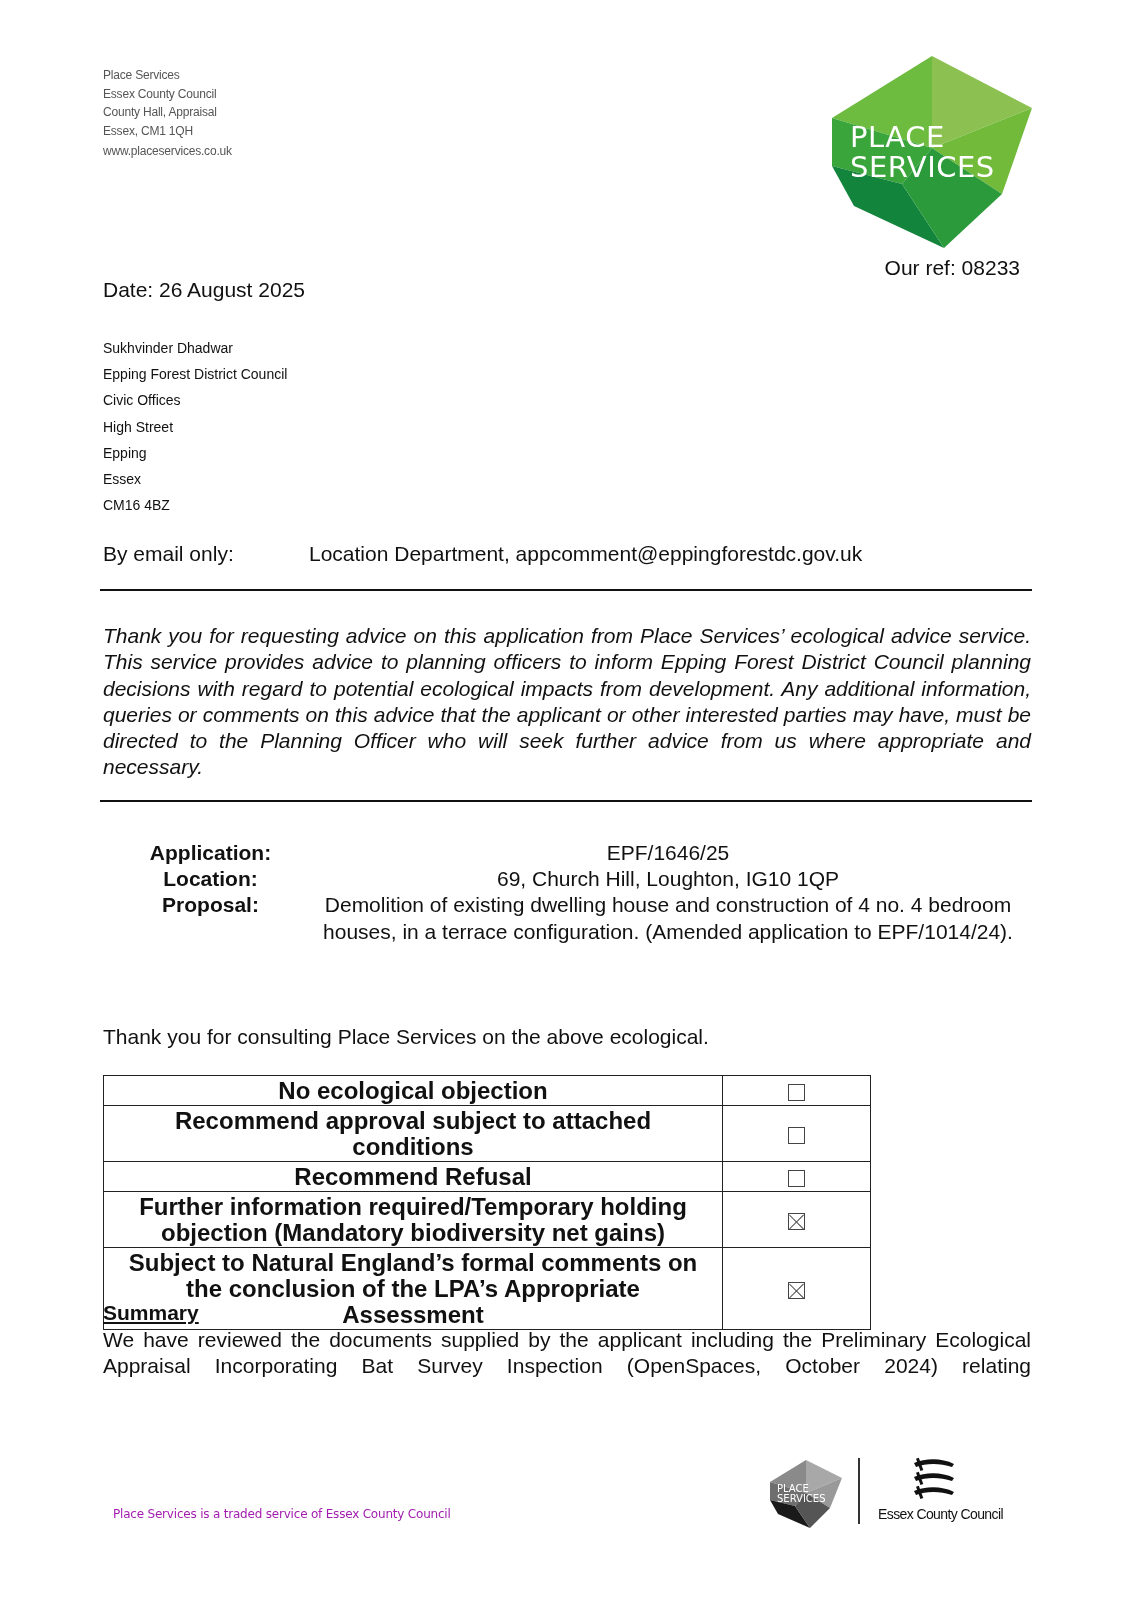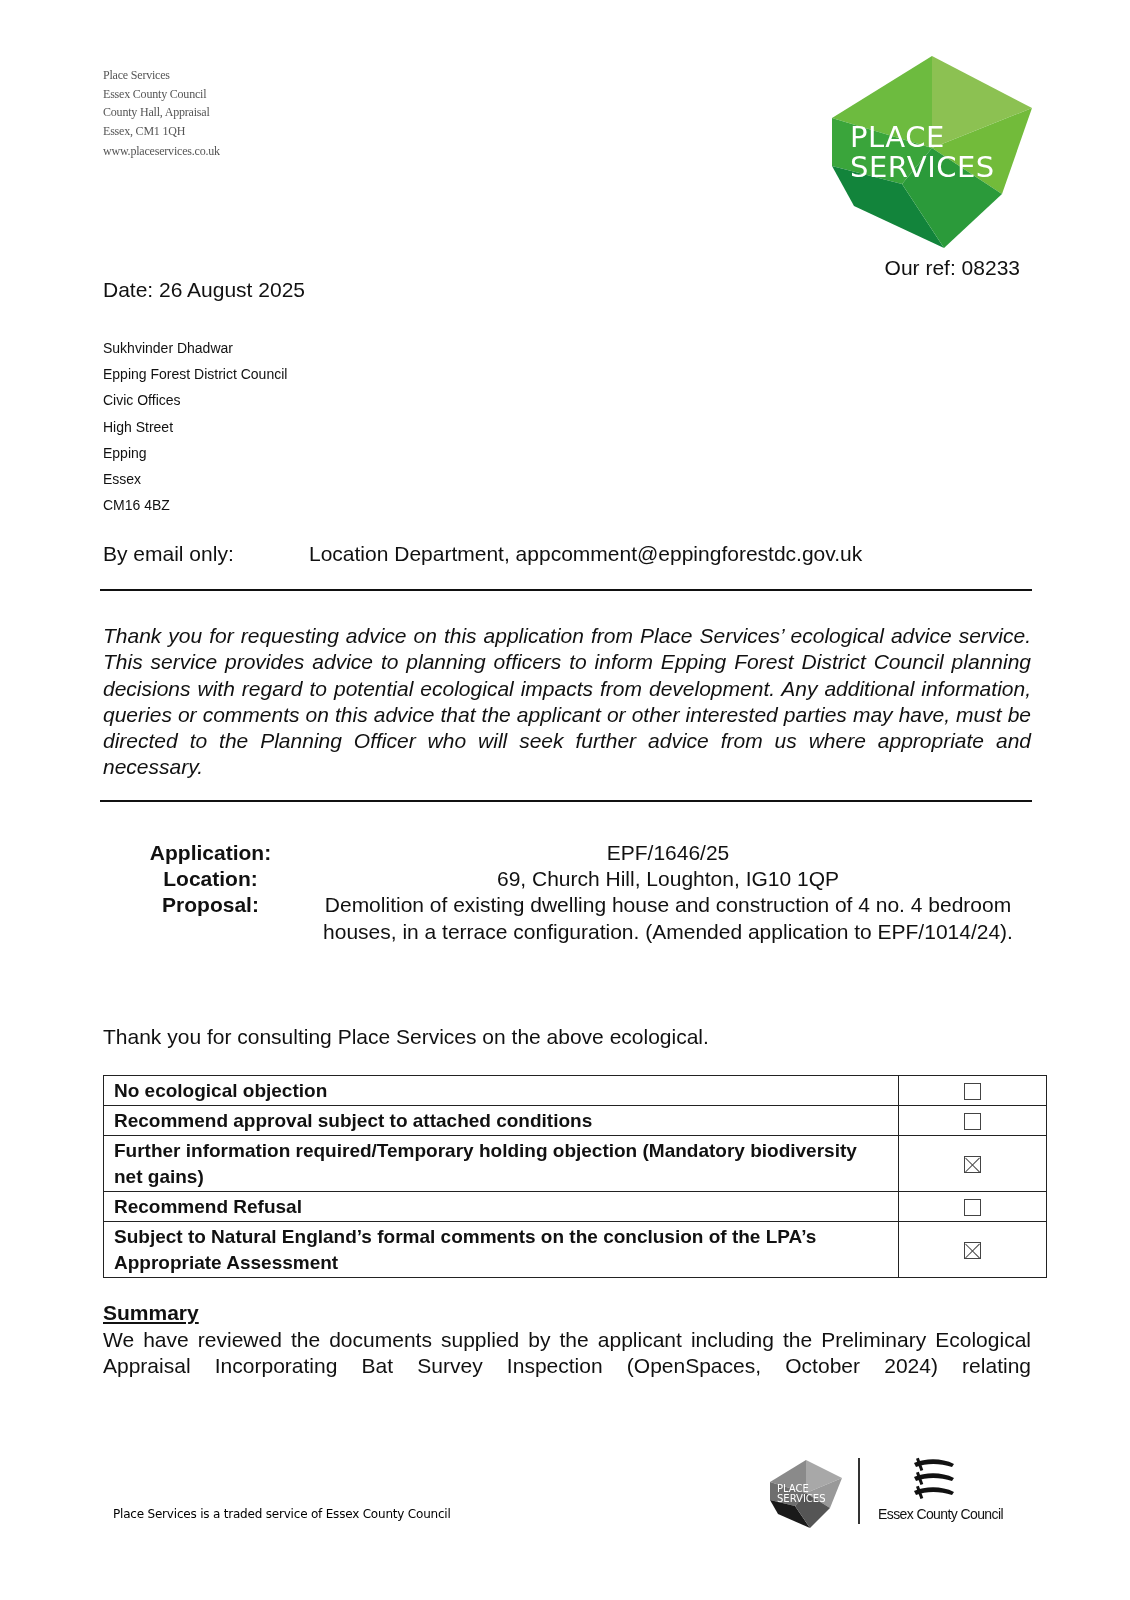--- a/index.html
+++ b/index.html
@@ -1,19 +1,19 @@
 <!DOCTYPE html>
 <html><head>
 <meta charset="utf-8">
 <style>
   * { box-sizing: border-box; margin: 0; padding: 0; }
   html, body { width: 1130px; height: 1600px; background: #ffffff; }
   body { position: relative; font-family: "Liberation Sans", sans-serif; color: #111; overflow: hidden; }
 
-  .sender { position: absolute; left: 103px; top: 66px; font-family: Liberation Serif, serif; font-size: 12px; line-height: 18.5px; color: #555; letter-spacing: -0.2px; }
+  .sender { position: absolute; left: 103px; top: 66px; font-family: Liberation Sans, sans-serif; font-size: 12px; line-height: 18.5px; color: #555; letter-spacing: -0.2px; }
   .sender .web { margin-top: 2px; }
 
   .logo-main { position: absolute; left: 832px; top: 56px; width: 200px; height: 192px; }
   .logo-main .lt { position: absolute; left: 18px; font-family: "DejaVu Sans", sans-serif; font-size: 29px; color: #fff; letter-spacing: 0.5px; line-height: 30px; }
 
   .date { position: absolute; left: 103px; top: 256px; font-size: 21px; margin-top: 22px; }
   .ref { position: absolute; right: 110px; top: 256px; font-size: 21px; }
 
   .address { position: absolute; left: 103px; top: 335px; font-size: 14px; line-height: 26.2px; }
 
@@ -24,32 +24,32 @@
 
   .intro { position: absolute; left: 103px; top: 623px; width: 928px; font-size: 21px; font-style: italic; line-height: 26.3px; text-align: justify; }
 
   .details { position: absolute; left: 103px; top: 840px; font-size: 21px; line-height: 26.2px; }
   .details .row { display: flex; text-align: center; }
   .details .k { width: 215px; font-weight: bold; }
   .details .v { width: 700px; }
 
   .thanks { position: absolute; left: 103px; top: 1025px; font-size: 21px; }
 
-  .opts { position: absolute; left: 103px; top: 1075px; width: 944px; border-collapse: collapse; font-size: 19px; font-weight: bold; }
+  .opts { position: absolute; left: 103px; top: 1075px; width: 768px; border-collapse: collapse; font-size: 24px; font-weight: bold; text-align: center; }
   .opts td { border: 1.2px solid #222; padding: 2px 10px 1px 10px; line-height: 26px; vertical-align: middle; }
   .opts td.box { width: 148px; text-align: center; padding: 0; }
   .cb { display: inline-block; width: 17px; height: 17px; border: 1.3px solid #444; position: relative; vertical-align: middle; }
   .cb.x::before, .cb.x::after { content: ""; position: absolute; left: 7px; top: -2px; width: 1.2px; height: 20px; background: #444; }
   .cb.x::before { transform: rotate(45deg); }
   .cb.x::after { transform: rotate(-45deg); }
 
   .summary-h { position: absolute; left: 103px; top: 1301px; font-size: 21px; font-weight: bold; text-decoration: underline; }
   .summary-p { position: absolute; left: 103px; top: 1327px; width: 928px; font-size: 21px; line-height: 26.3px; text-align: justify; text-align-last: justify; }
 
-  .foot-text { position: absolute; left: 113px; top: 1507px; font-family: "DejaVu Sans", sans-serif; font-size: 12px; color: #000000; letter-spacing: -0.2px; }
+  .foot-text { position: absolute; left: 113px; top: 1507px; font-family: "DejaVu Sans", sans-serif; font-size: 12px; color: #a21caf; letter-spacing: -0.2px; }
   .foot-ps { position: absolute; left: 770px; top: 1460px; width: 72px; height: 68px; }
   .foot-ps .lt { position: absolute; left: 7px; font-family: "DejaVu Sans", sans-serif; font-size: 10px; color: #fff; line-height: 10px; }
   .foot-div { position: absolute; left: 858px; top: 1458px; width: 1.5px; height: 66px; background: #333; }
   .foot-ecc { position: absolute; left: 876px; top: 1455px; width: 140px; height: 72px; }
   .foot-ecc .lt { position: absolute; left: 2px; top: 51px; font-size: 14px; color: #111; letter-spacing: -0.6px; }
 </style>
 </head>
 <body>
 
 <div class="sender">
@@ -117,26 +117,26 @@
   <tbody>
       <tr>
     <td>No ecological objection</td>
     <td class="box"><span class="cb"></span></td>
   </tr>
   <tr>
     <td>Recommend approval subject to attached conditions</td>
     <td class="box"><span class="cb"></span></td>
   </tr>
   <tr>
+    <td>Recommend Refusal</td>
+    <td class="box"><span class="cb"></span></td>
+  </tr>
+  <tr>
     <td>Further information required/Temporary holding objection (Mandatory biodiversity net gains)</td>
     <td class="box"><span class="cb x"></span></td>
-  </tr>
-  <tr>
-    <td>Recommend Refusal</td>
-    <td class="box"><span class="cb"></span></td>
   </tr>
   <tr>
     <td>Subject to Natural England’s formal comments on the conclusion of the LPA’s Appropriate Assessment</td>
     <td class="box"><span class="cb x"></span></td>
   </tr>
 </tbody>
   </table>
 
 <div class="summary-h">Summary</div>
 <div class="summary-p">We have reviewed the documents supplied by the applicant including the Preliminary Ecological Appraisal Incorporating Bat Survey Inspection (OpenSpaces, October 2024) relating</div>

